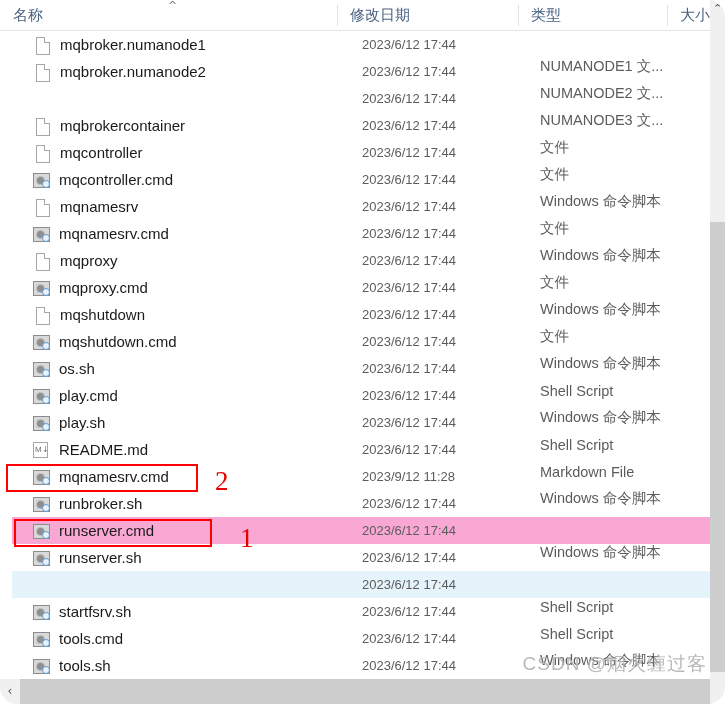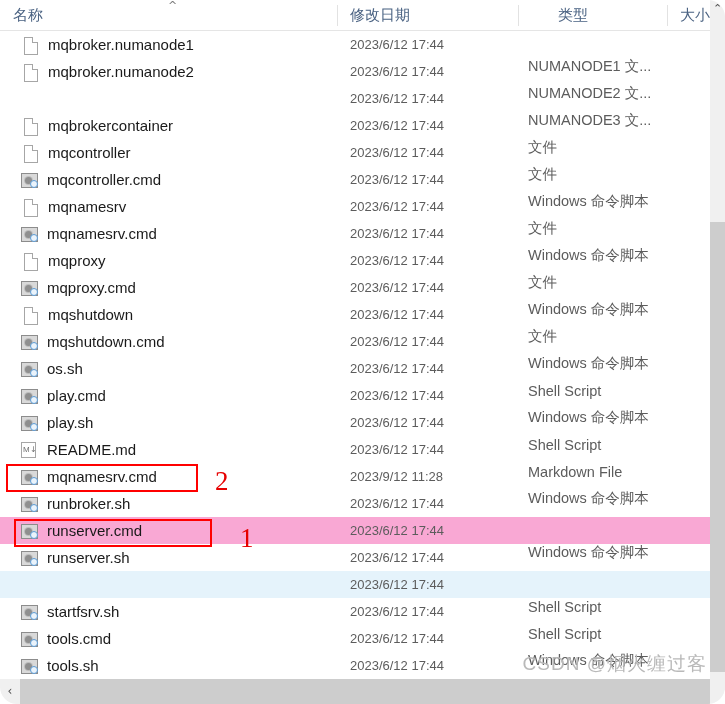--- a/index.html
+++ b/index.html
@@ -59,21 +59,21 @@
     top: 1px;
     font-size: 11px;
     color: #7a7a7a;
     line-height: 10px;
     font-family: "DejaVu Sans", sans-serif;
   }
 
   
   #list {
     position: absolute;
-    left: 0;
+    left: 12px;
     top: 31px;
     width: 710px;
     height: 648px;
     overflow: hidden;
   }
 
   .row {
     position: relative;
     height: 27px;
     width: 710px;
@@ -312,21 +312,21 @@
       <span>名称</span>
     </div>
     <div id="sort-caret">^</div>
 
     <div class="col-divider" style="left:337px;"></div>
     <div class="col-head" style="left:337px; width:181px;">
       <span>修改日期</span>
     </div>
 
     <div class="col-divider" style="left:518px;"></div>
-    <div class="col-head" style="left:545px; width:149px;">
+    <div class="col-head" style="left:518px; width:149px;">
       <span>类型</span>
     </div>
 
     <div class="col-divider" style="left:667px;"></div>
     <div class="col-head" style="left:667px; width:43px;">
       <span>大小</span>
     </div>
   </div>
 
   <div id="list">

